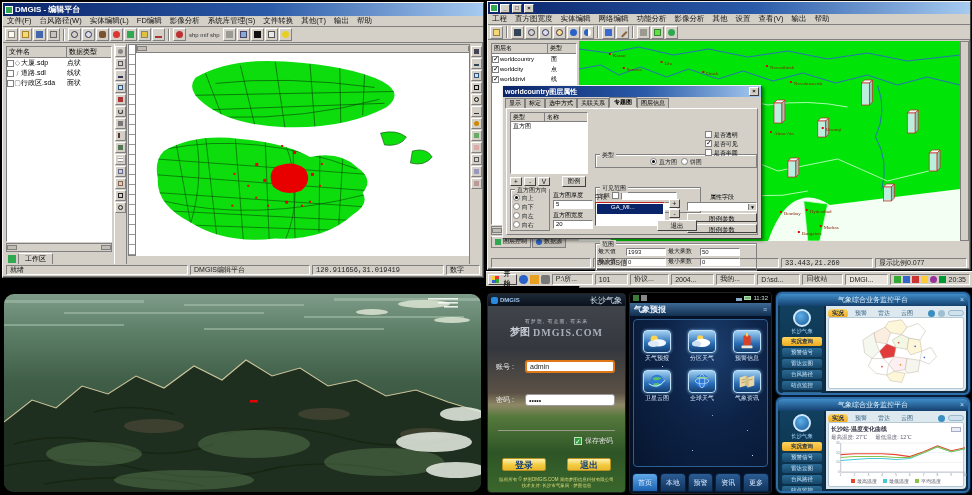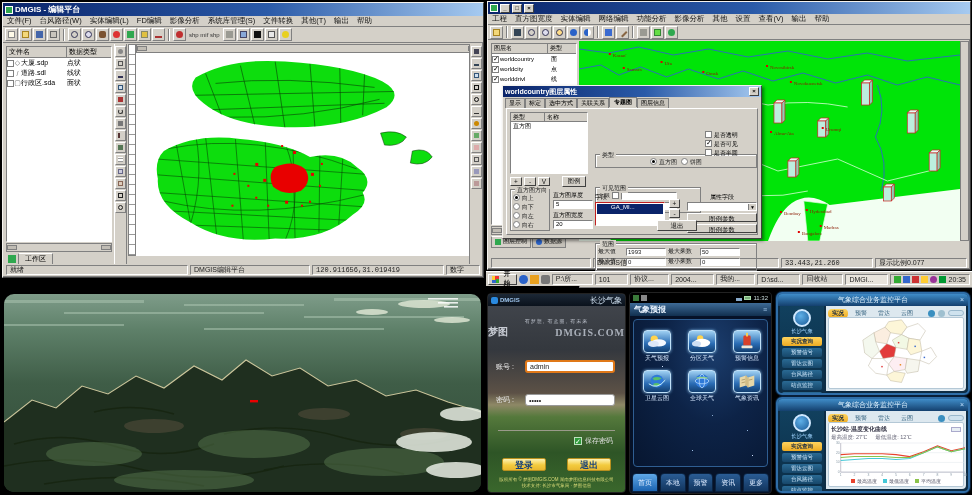--- a/index.html
+++ b/index.html
@@ -715,21 +715,21 @@
 </div>
 
 <div class="abs phone" style="left:487px;top:293px;width:139px;height:200px;background:linear-gradient(180deg,#43474e 0%,#34383e 28%,#5c5146 50%,#8e8866 56%,#55793c 62%,#2e5526 80%,#3a672c 100%)">
   <div class="frow" style="height:12px;background:linear-gradient(180deg,#1c2836,#0a121c);padding:0 3px;gap:2px">
     <span style="width:7px;height:7px;background:#2a8ae0;border-radius:2px"></span>
     <span class="fs6" style="color:#9fc6ee;font-weight:bold">DMGIS</span>
     <span style="flex:1"></span>
     <span class="fs8" style="color:#cfe0f0">长沙气象</span>
   </div>
   <div class="abs" style="left:0;right:0;top:24px;text-align:center;color:#b9bec8;font-size:5px;letter-spacing:1px">有梦想, 有蓝图, 有未来</div>
-  <div class="abs frow" style="left:0;right:0;top:31px;justify-content:space-between;gap:3px">
+  <div class="abs frow" style="left:0;right:0;top:31px;justify-content:center;gap:3px">
     <span style="font-size:10px;font-weight:bold;color:#c8ccd4">梦图</span>
     <span style="font-size:10px;font-weight:bold;color:#aab0ba;font-family:'Liberation Serif',serif;letter-spacing:1px">DMGIS.COM</span>
   </div>
   <div class="abs frow" style="left:8px;top:66px;gap:3px">
     <span class="fs7" style="color:#e8e8e8;width:26px">账号 :</span>
     <input class="fs7" style="width: 90px; height: 13px; border: 2px solid rgb(224, 120, 24); border-radius: 3px; background: rgb(255, 255, 255); padding: 0px 3px; color: rgb(34, 34, 34);" value="admin">
   </div>
   <div class="abs frow" style="left:8px;top:100px;gap:3px">
     <span class="fs7" style="color:#e8e8e8;width:26px">密码 :</span>
     <input class="fs7" style="width: 90px; height: 12px; border: 1px solid rgb(153, 153, 153); border-radius: 3px; background: rgb(255, 255, 255); padding: 0px 3px; color: rgb(34, 34, 34);" value="•••••">

